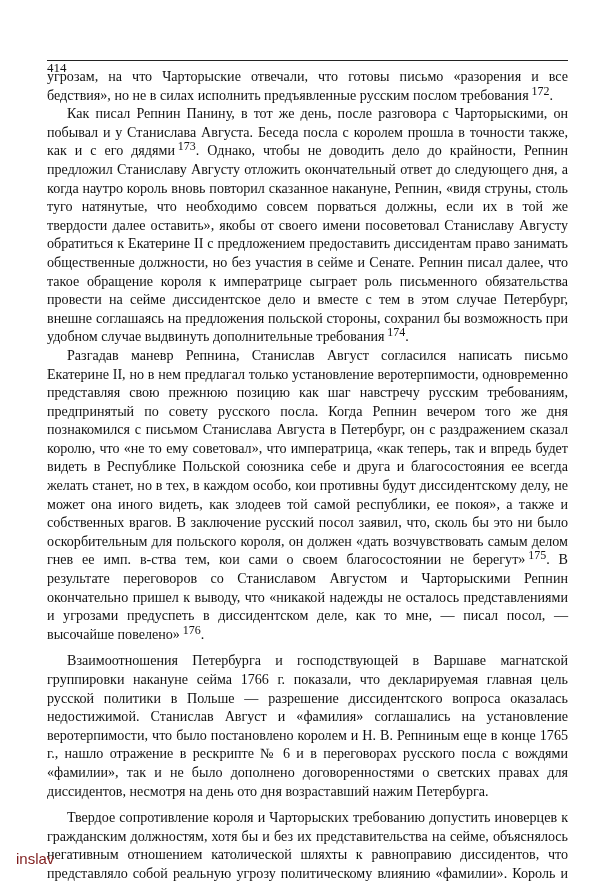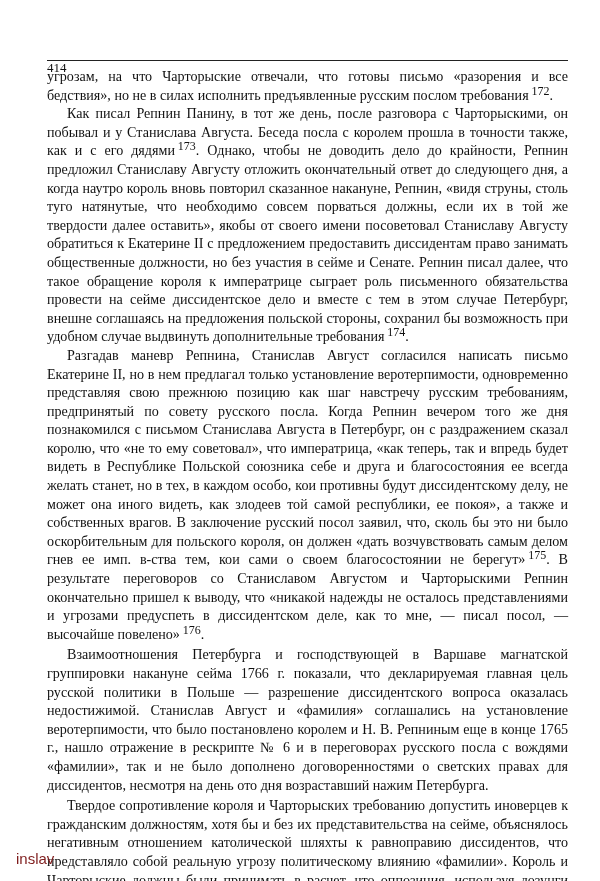--- a/index.html
+++ b/index.html
@@ -5,21 +5,21 @@
   html, body { margin: 0; padding: 0; background: #ffffff; }
   body { width: 600px; height: 881px; position: relative; overflow: hidden; }
   .page { position: absolute; left: 47px; top: 40px; width: 521px; }
   .running-head { position: relative; height: 19px; font-family: "Liberation Serif", serif; font-size: 13px; color: #111; }
   .page-number { position: absolute; left: 0; top: 20px; }
   .running-title { position: absolute; left: 0; right: 0; top: 2px; text-align: center; font-style: italic; }
   .head-rule { height: 0; border-top: 1.5px solid #222; margin-top: 1px; margin-bottom: 6px; }
   .body-text { font-family: "Liberation Serif", serif; font-size: 14.1px; line-height: 18.6px; color: #111; text-align: justify; hyphens: manual; }
   .para { margin: 0; text-indent: 20px; }
   .para.cont { text-indent: 0; }
-  .para.gap { margin-top: 2px; }
+  .para.gap { margin-top: 8px; }
   sup { font-size: 12px; line-height: 0; vertical-align: 5px; }
   .watermark { position: absolute; left: 16px; top: 850px; font-family: "Liberation Sans", sans-serif; font-size: 15px; color: #7f1d1d; }
 </style>
 </head>
 <body>
 
 <div class="page">
   <div class="running-head">
     <span class="page-number">414</span>
   </div>

